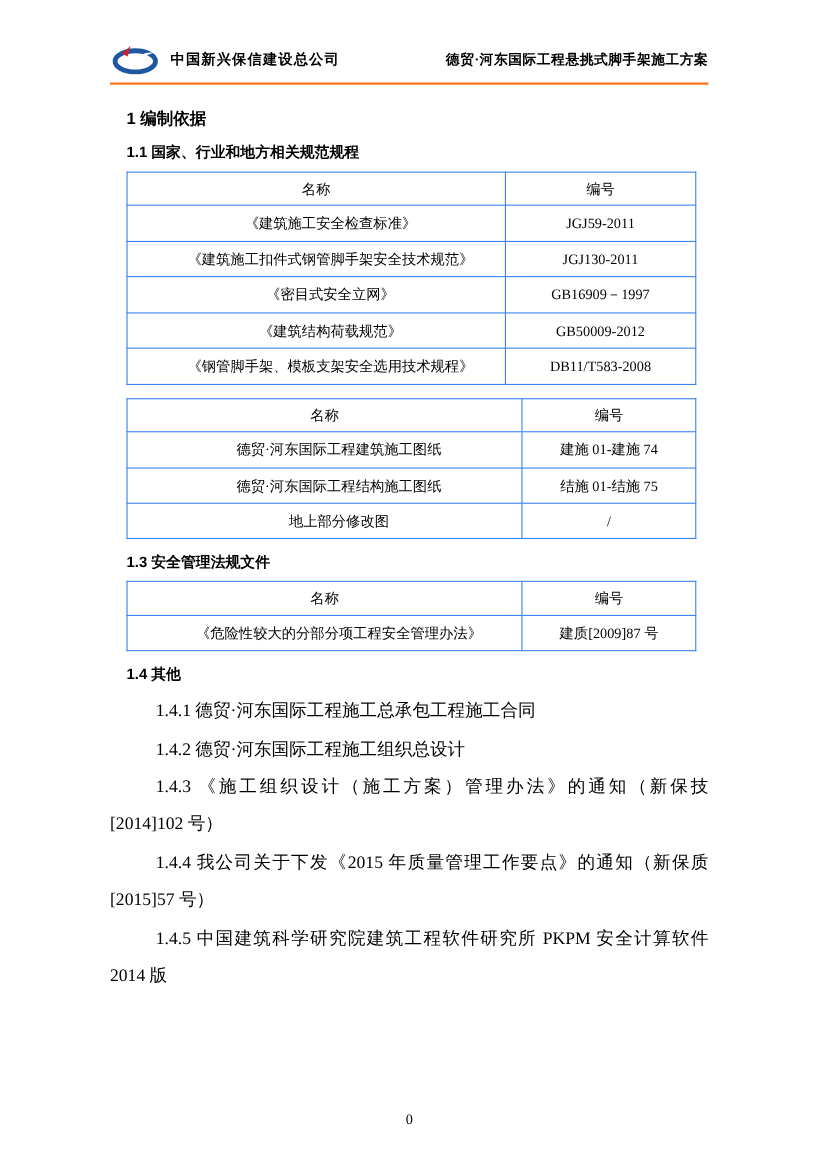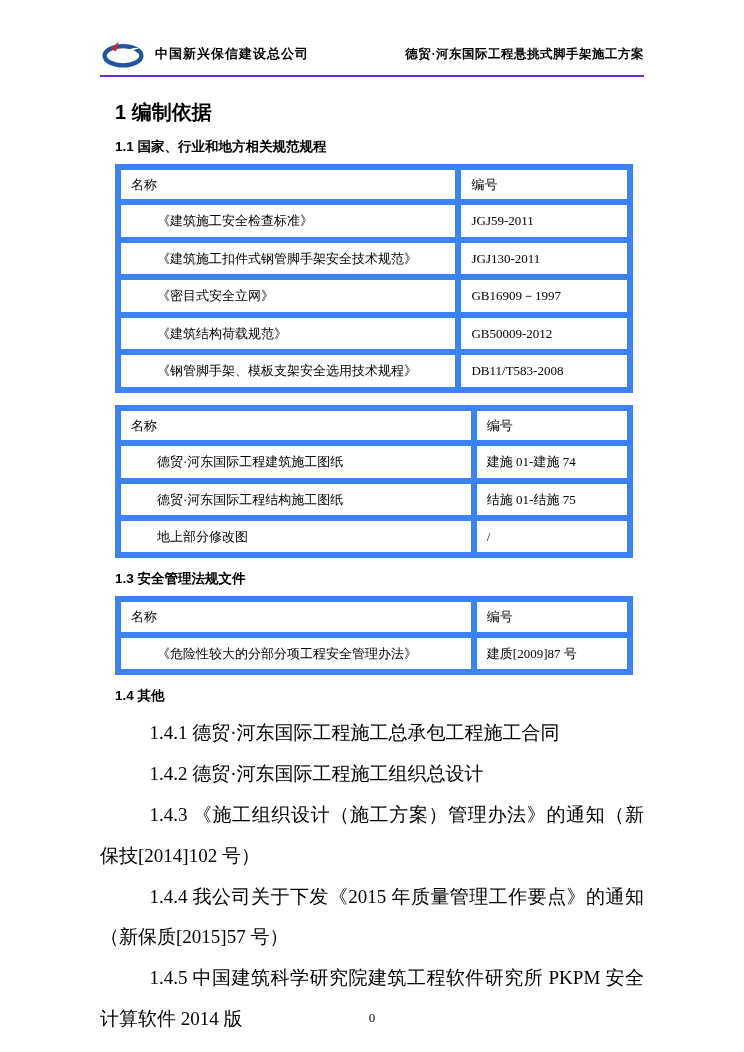--- a/index.html
+++ b/index.html
@@ -13,69 +13,69 @@
   .page {
     position: relative;
     width: 744px; height: 1052px;
     padding: 40px 100px 0 100px;
     background: #fff;
     overflow: hidden;
   }
   
   .hdr {
     display: flex; justify-content: space-between; align-items: center;
-    border-bottom: 2px solid #6d28d9;
+    border-bottom: 2px solid #f97316;
     padding-bottom: 7px;
   }
   .hdr-left { display: flex; align-items: center; gap: 9px; }
   .logo { width: 46px; height: 28px; flex: 0 0 auto; }
   .company {
     font-family: "Liberation Sans", "DejaVu Sans", sans-serif;
     font-weight: bold; font-size: 13px; letter-spacing: 1px;
   }
   .doc-title {
     font-family: "Liberation Serif", serif;
     font-weight: bold; font-size: 12.5px; letter-spacing: .5px;
   }
   
   .h1 {
     margin: 22px 0 0 15px;
     font-family: "Liberation Sans", "DejaVu Sans", sans-serif;
-    font-weight: bold; font-size: 20px;
+    font-weight: bold; font-size: 15px;
   }
   .h2 {
     margin: 12px 0 0 15px;
     font-family: "Liberation Sans", "DejaVu Sans", sans-serif;
     font-weight: bold; font-size: 13.5px;
   }
   
   table.doc-table {
     width: calc(100% - 26px);
     margin: 8px 11px 12px 15px;
     border-collapse: collapse;
     table-layout: fixed;
     font-size: 13px;
   }
   .doc-table th, .doc-table td {
-    border: 6px solid #3b82f6;
+    border: 1px solid #3b82f6;
     padding: 5px 10px;
-    text-align: left;
+    text-align: center;
     font-weight: normal;
     vertical-align: middle;
     line-height: 1.65;
   }
   .doc-table th { padding: 4px 10px; }
   .cell-name { text-indent: 2em; }
   .cell-code { padding-left: 16px; }
   .t1 .col-name { width: 66.5%; }
   .t2 .col-name, .t3 .col-name { width: 69.5%; }
   
   .para {
     margin: 0;
-    font-size: 19px;
+    font-size: 16px;
     line-height: 2.15;
     text-indent: 2.6em;
     text-align: justify;
   }
   .para-block { margin-top: 8px; }
   
   .footer {
     position: absolute;
     left: 0; bottom: 26px;
     width: 100%;

